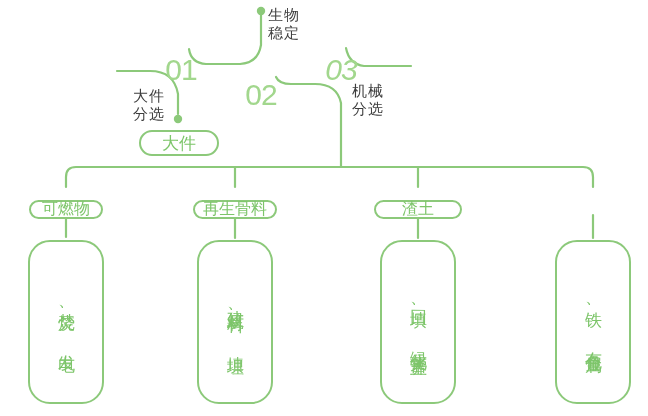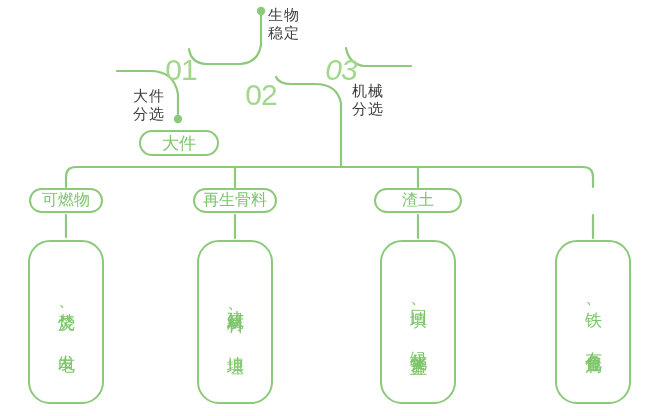--- a/index.html
+++ b/index.html
@@ -16,21 +16,21 @@
     border:2px solid #8cc97a;
     border-radius:999px;
     display:flex;align-items:center;justify-content:center;
     color:#7dc56a;
     background:#ffffff;
     box-sizing:border-box;
     white-space:nowrap;
   }
   .pill.source{left:15px;top:55px;width:102px;height:31px;font-size:18px;}
   .pill.bulky{left:139px;top:130px;width:80px;height:26px;font-size:17px;}
-  .pill.cat{top:188px;height:25px;font-size:16px;}
+  .pill.cat{top:200px;height:19px;font-size:16px;}
   .pill.cat1{left:29px;width:74px;}
   .pill.cat2{left:193px;width:84px;}
   .pill.cat3{left:374px;width:88px;}
   .pill.cat4{left:547px;width:92px;}
   .stage-number{
     position:absolute;top:54px;width:50px;
     font-size:30px;font-weight:300;letter-spacing:-1px;
     color:#a2d78d;text-align:center;line-height:32px;
   }
   .n1{left:156px;}

